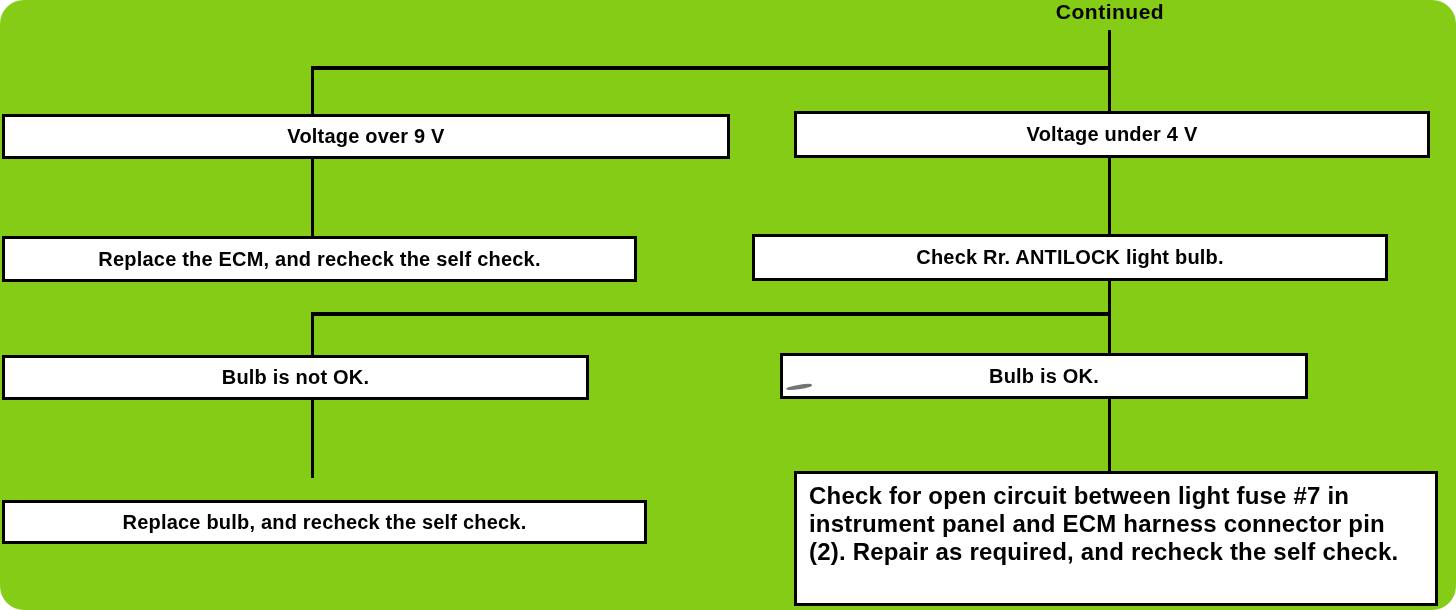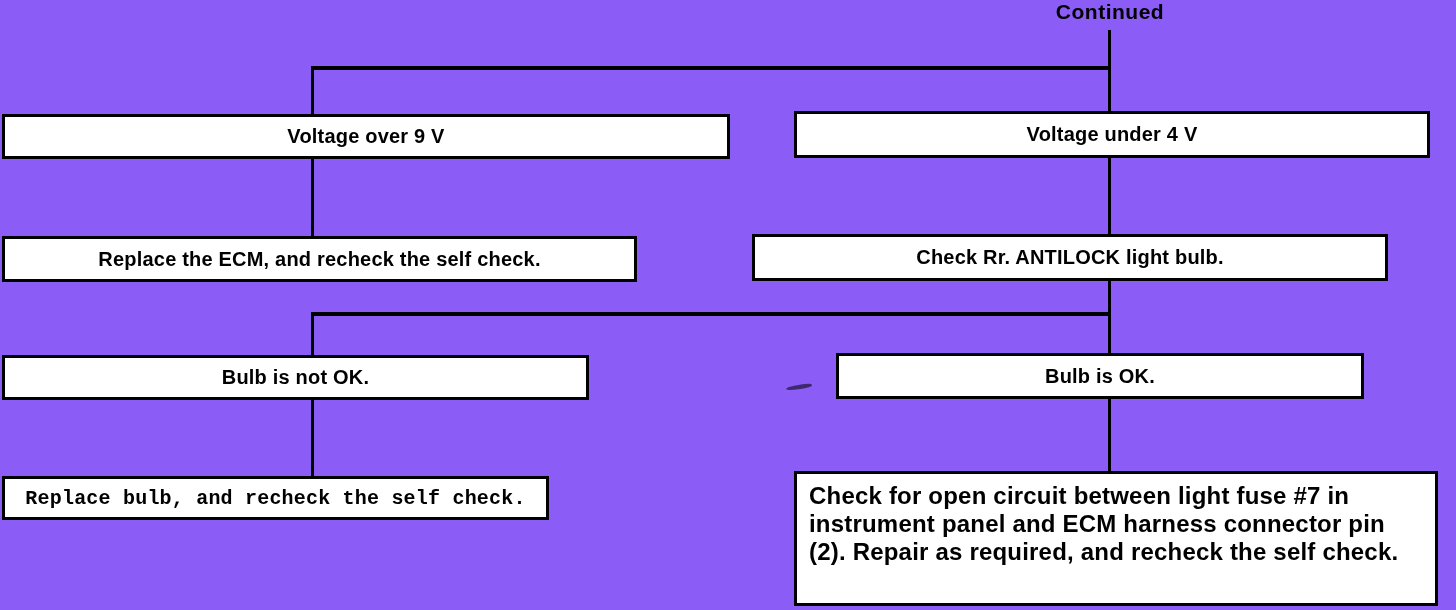--- a/index.html
+++ b/index.html
@@ -1,24 +1,25 @@
 <!DOCTYPE html>
 <html><head>
 <meta charset="utf-8">
 <style>
   * { margin: 0; padding: 0; box-sizing: border-box; }
   html, body { background: #ffffff; }
   .page {
     position: relative;
     width: 1456px;
     height: 610px;
-    background: #8b5cf6;
+    background: #84cc16;
     font-family: "Liberation Sans", sans-serif;
     color: #000000;
     overflow: hidden;
+    border-radius: 24px;
   }
   .continued {
     position: absolute;
     left: 1040px;
     top: 0px;
     width: 140px;
     text-align: center;
     font-size: 21px;
     font-weight: bold;
     letter-spacing: 0.5px;
@@ -80,19 +81,19 @@
   <div class="line" style="left:311px; top:398px; width:3px; height:80px;"></div>
   <div class="line" style="left:1108px; top:397px; width:3px; height:76px;"></div>
 
   <div class="box" style="left:2px; top:114px; width:728px; height:45px;">Voltage over 9 V</div>
   <div class="box" style="left:794px; top:111px; width:636px; height:47px;">Voltage under 4 V</div>
 
   <div class="box" style="left:2px; top:236px; width:635px; height:46px;text-align:center;">Replace the ECM, and recheck the self check.</div>
   <div class="box" style="left:752px; top:234px; width:636px; height:47px;">Check Rr. ANTILOCK light bulb.</div>
 
   <div class="box" style="left:2px; top:355px; width:587px; height:45px;">Bulb is not OK.</div>
-  <div class="box" style="left:836px; top:353px; width:528px; height:46px;">Bulb is OK.</div>
+  <div class="box" style="left:780px; top:353px; width:528px; height:46px;">Bulb is OK.</div>
   <div class="artifact"></div>
 
-  <div class="box" style="left:2px; top:476px; width:547px; height:44px;font-family:Liberation Mono, monospace;">Replace bulb, and recheck the self check.</div>
+  <div class="box" style="left:2px; top:500px; width:645px; height:44px;">Replace bulb, and recheck the self check.</div>
   <div class="box multiline" style="left:794px; top:471px; width:644px; height:135px;">Check for open circuit between light fuse #7 in instrument panel and ECM harness connector pin (2). Repair as required, and recheck the self check.</div>
 
 </div>
 
 </body></html>

